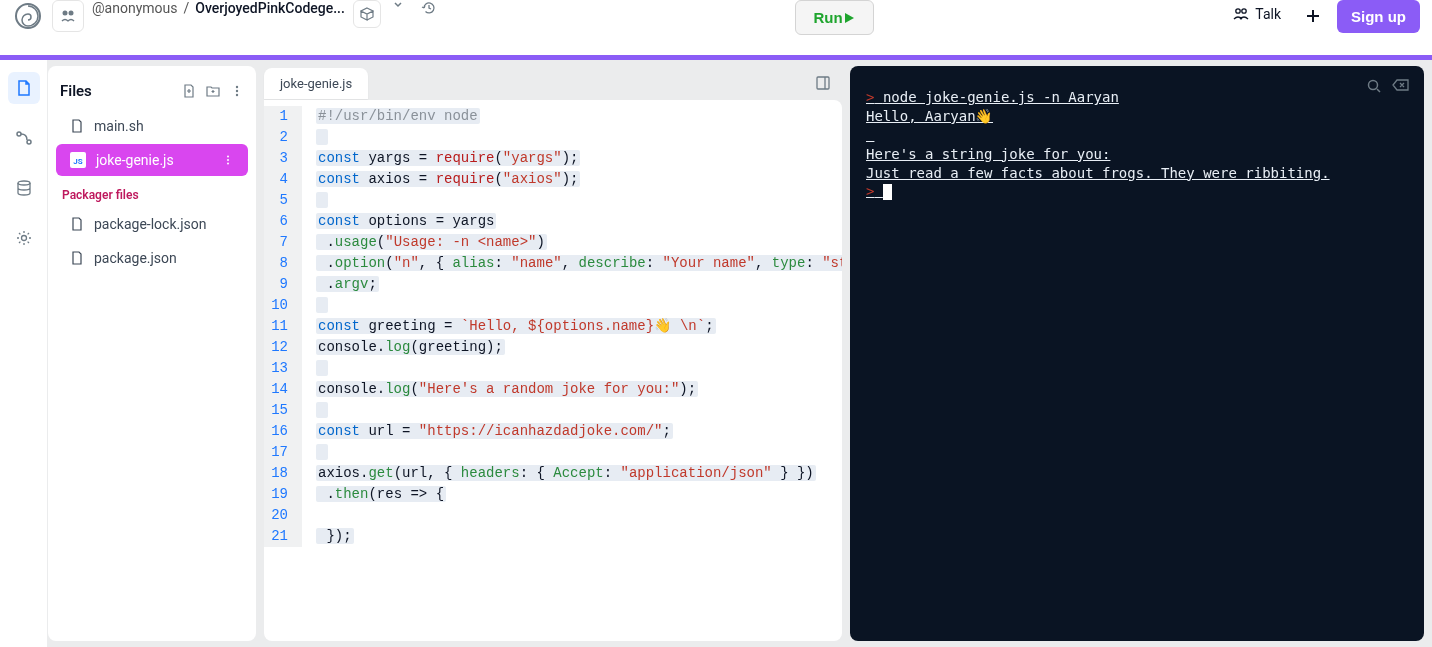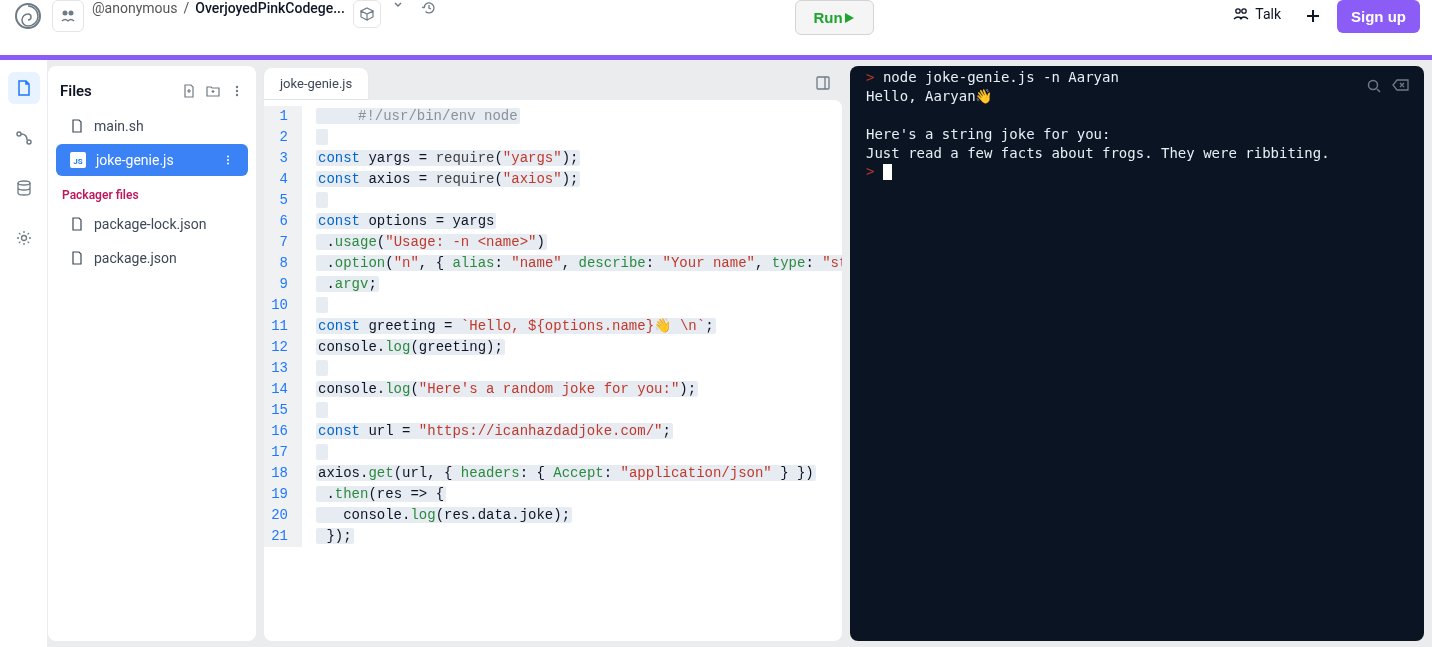--- a/index.html
+++ b/index.html
@@ -20,45 +20,45 @@
 .main { display: flex; height: calc(100% - 60px); background: #ebeced; }
 
 .rail { width: 48px; background: #fff; display: flex; flex-direction: column; align-items: center; padding-top: 12px; gap: 18px; border-right: 1px solid #ebeced; }
 .rail-icon { width: 32px; height: 32px; border-radius: 6px; display: flex; align-items: center; justify-content: center; color: #6e7b85; }
 .rail-icon.active { background: #e9f2ff; color: #1e78ff; }
 
 .sidebar { width: 208px; background: #fff; border-radius: 8px; margin: 6px 0 6px 0; padding: 8px 0; }
 .sidebar-header { display: flex; align-items: center; padding: 8px 12px; color: #0e1525; font-weight: 600; font-size: 15px; gap: 0; }
 .sidebar-header .hdr-actions { margin-left: auto; display: flex; gap: 10px; color: #6e7b85; }
 .file-row { display: flex; align-items: center; gap: 10px; padding: 8px 14px; color: #3d4856; border-radius: 6px; margin: 2px 8px; font-size: 14px; }
-.file-row.active { background: #3b82f6; color: #fff; }
+.file-row.active { background: #d946ef; color: #fff; }
 .file-row.active .file-more { color: #fff; }
 .file-row .file-more { margin-left: auto; color: #6e7b85; }
 .section-label { padding: 10px 14px 4px; font-weight: 600; color: #be185d; font-size: 12px; }
 
 .editor-area { flex: 1; display: flex; flex-direction: column; margin: 6px 0 6px 8px; min-width: 0; }
 .tabs { display: flex; align-items: center; height: 34px; }
 .tab { background: #fff; border-radius: 8px 8px 0 0; padding: 8px 16px; font-size: 13px; color: #3d4856; box-shadow: 0 1px 2px rgba(0,0,0,0.05); position: relative; }
 .tab-actions { margin-left: auto; padding-right: 6px; }
 .tab-icon-btn { width: 26px; height: 26px; background: #ebeced; border-radius: 4px; display: flex; align-items: center; justify-content: center; color: #6e7b85; }
 .editor { flex: 1; background: #fff; border-radius: 0 8px 8px 8px; overflow: hidden; position: relative; }
 .code-lines { font-family: "SF Mono", Consolas, "Liberation Mono", monospace; font-size: 14px; line-height: 21px; padding: 6px 0; }
 .code-line { display: flex; }
 .gutter { width: 52px; text-align: right; padding-right: 14px; color: #1e78ff; user-select: none; flex-shrink: 0; }
 .gutter-strip { background: #f0f1f2; display: inline-block; width: 100%; padding-right: 14px; }
 .code { white-space: pre; padding-right: 16px; }
 .hl-bg { background: #e7ecf3; padding: 0 2px; border-radius: 2px; }
-.tok-comment { color: #8a9199; margin-left: 40px; }
+.tok-comment { color: #8a9199; }
 .tok-keyword { color: #0066cc; }
 .tok-string { color: #c0392b; }
-.tok-func { color: #404040; margin-top: 20px; }
+.tok-func { color: #b91c1c; margin-top: 20px; }
 .tok-prop { color: #2b8a3e; text-align: right; }
 .tok-default { color: #0e1525; }
 
-.terminal-pane { width: 574px; background: #0a1423; border-radius: 8px; margin: 6px 8px 6px 8px; padding: 2px 16px; font-family: "SF Mono", Consolas, monospace; font-size: 14px; line-height: 1.35; color: #e8eef5; position: relative; }
+.terminal-pane { width: 574px; background: #0a1423; border-radius: 8px; margin: 6px 8px 6px 8px; padding: 22px 16px; font-family: "SF Mono", Consolas, monospace; font-size: 14px; line-height: 1.35; color: #e8eef5; position: relative; text-decoration: underline; }
 .term-tools { position: absolute; top: 12px; right: 14px; display: flex; gap: 10px; color: #6e7b85; }
 .term-prompt { color: #c0392b; }
 .term-cmd { color: #e8eef5; }
 .term-cursor { display: inline-block; width: 9px; height: 16px; background: #fff; vertical-align: middle; }
 
 svg { display: block; }
 </style>
 </head>
 <body>
 
@@ -304,21 +304,20 @@
           <div class="code-line">
             <div class="gutter"><span class="gutter-strip">18</span></div>
             <div class="code"><span class="hl-bg"><span class="tok-default">axios.</span><span class="tok-prop">get</span><span class="tok-default">(url, { </span><span class="tok-prop">headers</span><span class="tok-default">: { </span><span class="tok-prop">Accept</span><span class="tok-default">: </span><span class="tok-string">"application/json"</span><span class="tok-default"> } })</span></span></div>
           </div>
           <div class="code-line">
             <div class="gutter"><span class="gutter-strip">19</span></div>
             <div class="code"><span class="hl-bg"><span class="tok-default"> .</span><span class="tok-prop">then</span><span class="tok-default">(</span><span class="tok-default">res</span><span class="tok-default"> =&gt; {</span></span></div>
           </div>
           <div class="code-line">
             <div class="gutter"><span class="gutter-strip">20</span></div>
-            <div class="code"><span class="hl-bg"><span class="tok-default">   console.</span><span class="tok-prop">log</span><span class="tok-default">(res.data.joke);</span></span></div>
           </div>
           <div class="code-line">
             <div class="gutter"><span class="gutter-strip">21</span></div>
             <div class="code"><span class="hl-bg"><span class="tok-default"> });</span></span></div>
           </div>
         </div>
     </div>
   </div>
 
   <div class="terminal-pane">

